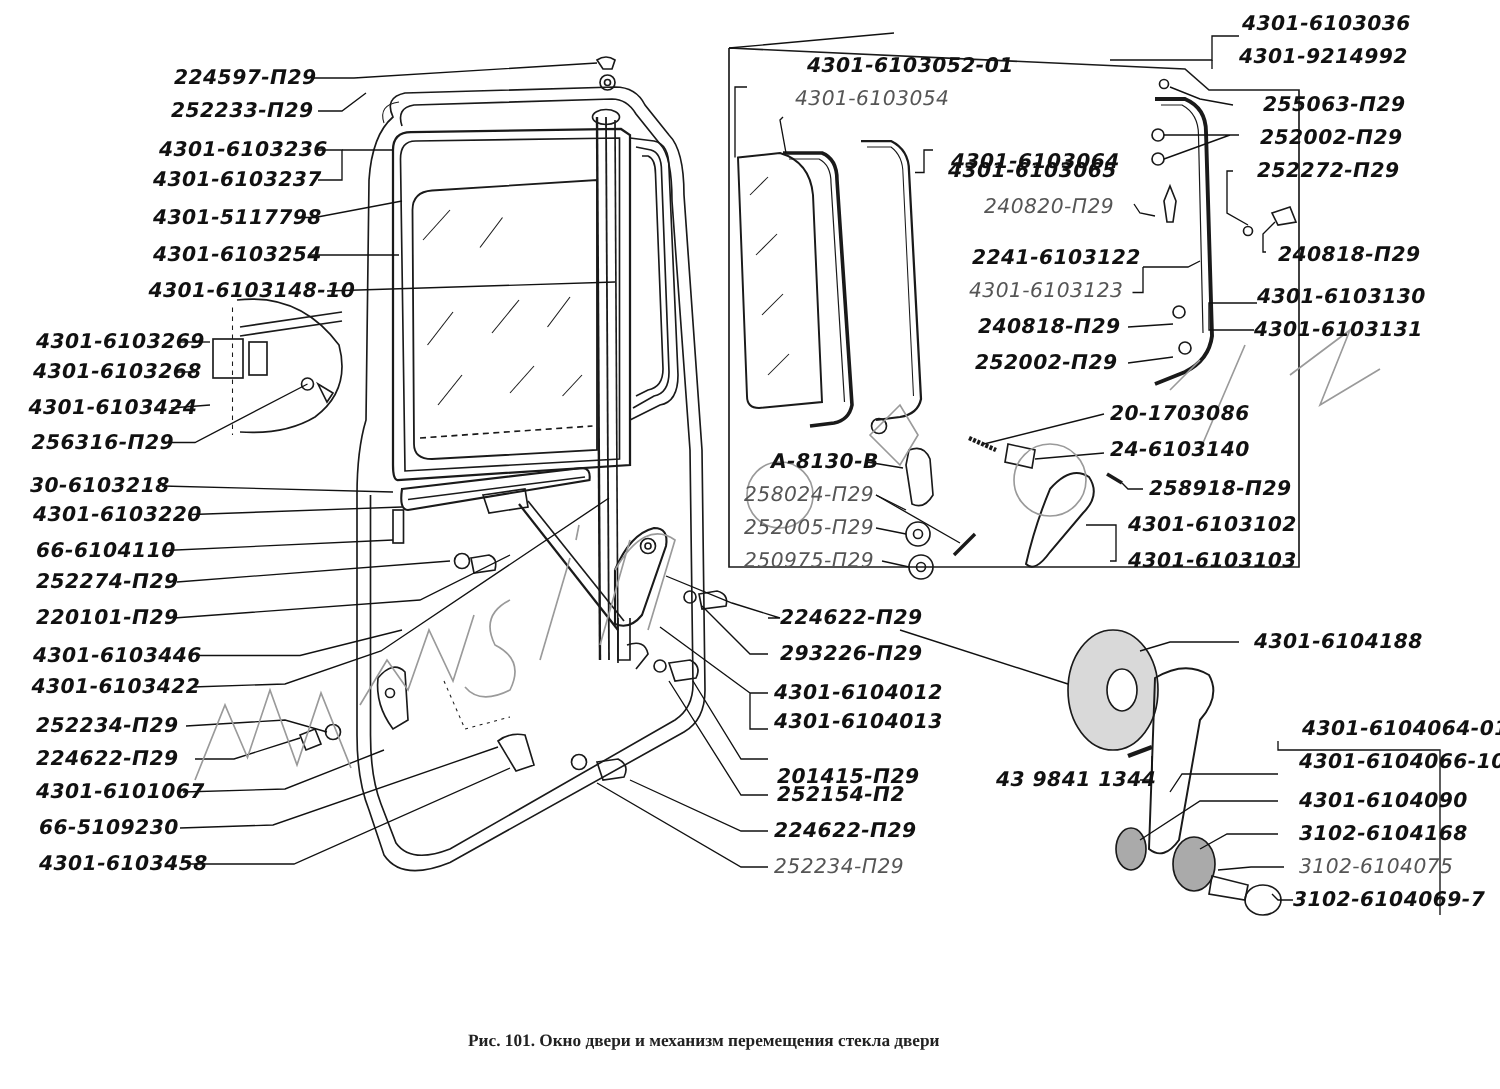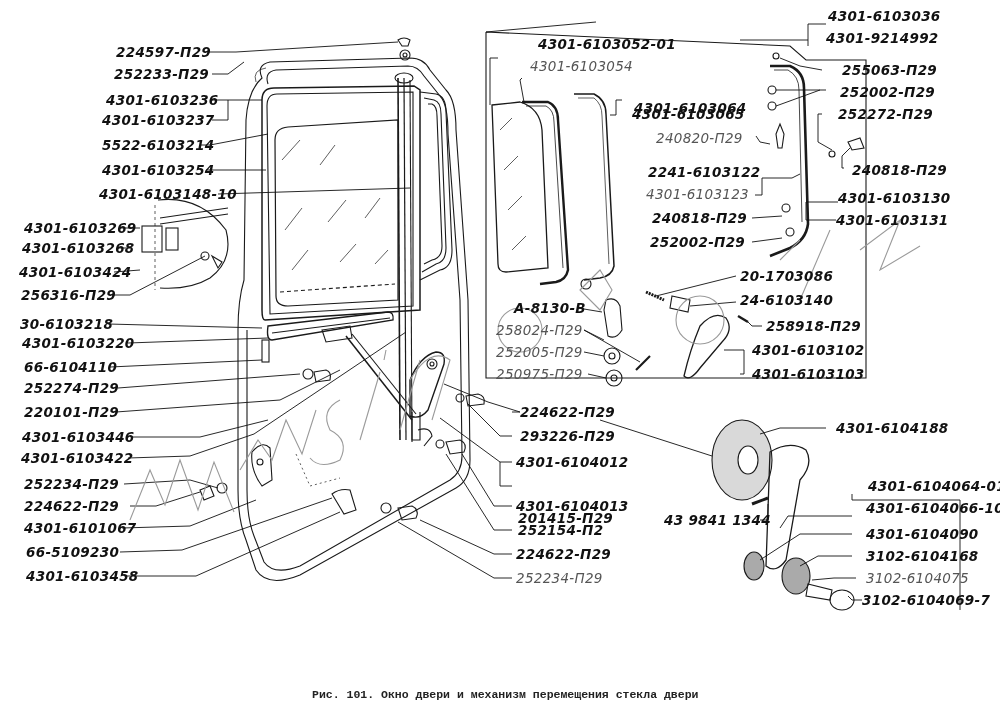--- a/index.html
+++ b/index.html
@@ -1,20 +1,20 @@
 <!DOCTYPE html>
 <html><head>
 <meta charset="utf-8">
 <style>
   html,body{margin:0;padding:0;background:#fff;}
   body{width:1000px;height:726px;position:relative;overflow:hidden;font-family:"DejaVu Sans",sans-serif;}
   #stage{position:absolute;left:0;top:0;width:1000px;height:726px;}
   .lbl{position:absolute;font-family:"DejaVu Sans",sans-serif;font-style:italic;font-weight:bold;font-size:13.5px;color:#111;white-space:nowrap;letter-spacing:0.3px;line-height:16px;}
   .lbl.light{color:#555;font-weight:normal;}
-  .caption{position:absolute;left:312px;top:688px;font-family:Liberation Mono, monospace;font-size:11.5px;font-weight:bold;color:#222;white-space:nowrap;}
+  .caption{position:absolute;left:312px;top:688px;font-family:Liberation Serif, serif;font-size:11.5px;font-weight:bold;color:#222;white-space:nowrap;}
   svg{position:absolute;left:0;top:0;}
   .wm{fill:none;stroke:#9a9a9a;stroke-width:1.1;}
 </style>
 </head>
 <body>
 
 <div id="stage">
 
 <svg width="1000" height="726" viewBox="0 0 1000 726">
   <g stroke="#1a1a1a" fill="none" stroke-width="1.1">
@@ -243,21 +243,21 @@
     <circle cx="700" cy="320" r="24"></circle>
     <path d="M780,260 L800,240 M800,300 L830,230"></path>
     <path d="M860,250 L900,220 L880,270 L920,246"></path>
   </g>
 </svg>
 
 <div class="lbl" style="left:116px;top:44px">224597-П29</div>
 <div class="lbl" style="left:114px;top:66px">252233-П29</div>
 <div class="lbl" style="left:106px;top:92px">4301-6103236</div>
 <div class="lbl" style="left:102px;top:112px">4301-6103237</div>
-<div class="lbl" style="left:102px;top:137px">5522-6103214</div>
+<div class="lbl" style="left:102px;top:137px">4301-5117798</div>
 <div class="lbl" style="left:102px;top:162px">4301-6103254</div>
 <div class="lbl" style="left:99px;top:186px">4301-6103148-10</div>
 <div class="lbl" style="left:24px;top:220px">4301-6103269</div>
 <div class="lbl" style="left:22px;top:240px">4301-6103268</div>
 <div class="lbl" style="left:19px;top:264px">4301-6103424</div>
 <div class="lbl" style="left:21px;top:287px">256316-П29</div>
 <div class="lbl" style="left:20px;top:316px">30-6103218</div>
 <div class="lbl" style="left:22px;top:335px">4301-6103220</div>
 <div class="lbl" style="left:24px;top:359px">66-6104110</div>
 <div class="lbl" style="left:24px;top:380px">252274-П29</div>
@@ -294,21 +294,21 @@
 <div class="lbl" style="left:766px;top:318px">258918-П29</div>
 <div class="lbl light" style="left:496px;top:322px">258024-П29</div>
 <div class="lbl light" style="left:496px;top:344px">252005-П29</div>
 <div class="lbl" style="left:752px;top:342px">4301-6103102</div>
 <div class="lbl light" style="left:496px;top:366px">250975-П29</div>
 <div class="lbl" style="left:752px;top:366px">4301-6103103</div>
 
 <div class="lbl" style="left:520px;top:404px">224622-П29</div>
 <div class="lbl" style="left:520px;top:428px">293226-П29</div>
 <div class="lbl" style="left:516px;top:454px">4301-6104012</div>
-<div class="lbl" style="left:516px;top:498px">4301-6104013</div>
+<div class="lbl" style="left:516px;top:473px">4301-6104013</div>
 <div class="lbl" style="left:518px;top:510px">201415-П29</div>
 <div class="lbl" style="left:518px;top:522px">252154-П2</div>
 <div class="lbl" style="left:516px;top:546px">224622-П29</div>
 <div class="lbl light" style="left:516px;top:570px">252234-П29</div>
 
 <div class="lbl" style="left:836px;top:420px">4301-6104188</div>
 <div class="lbl" style="left:868px;top:478px">4301-6104064-01</div>
 <div class="lbl" style="left:664px;top:512px">43 9841 1344</div>
 <div class="lbl" style="left:866px;top:500px">4301-6104066-10</div>
 <div class="lbl" style="left:866px;top:526px">4301-6104090</div>

